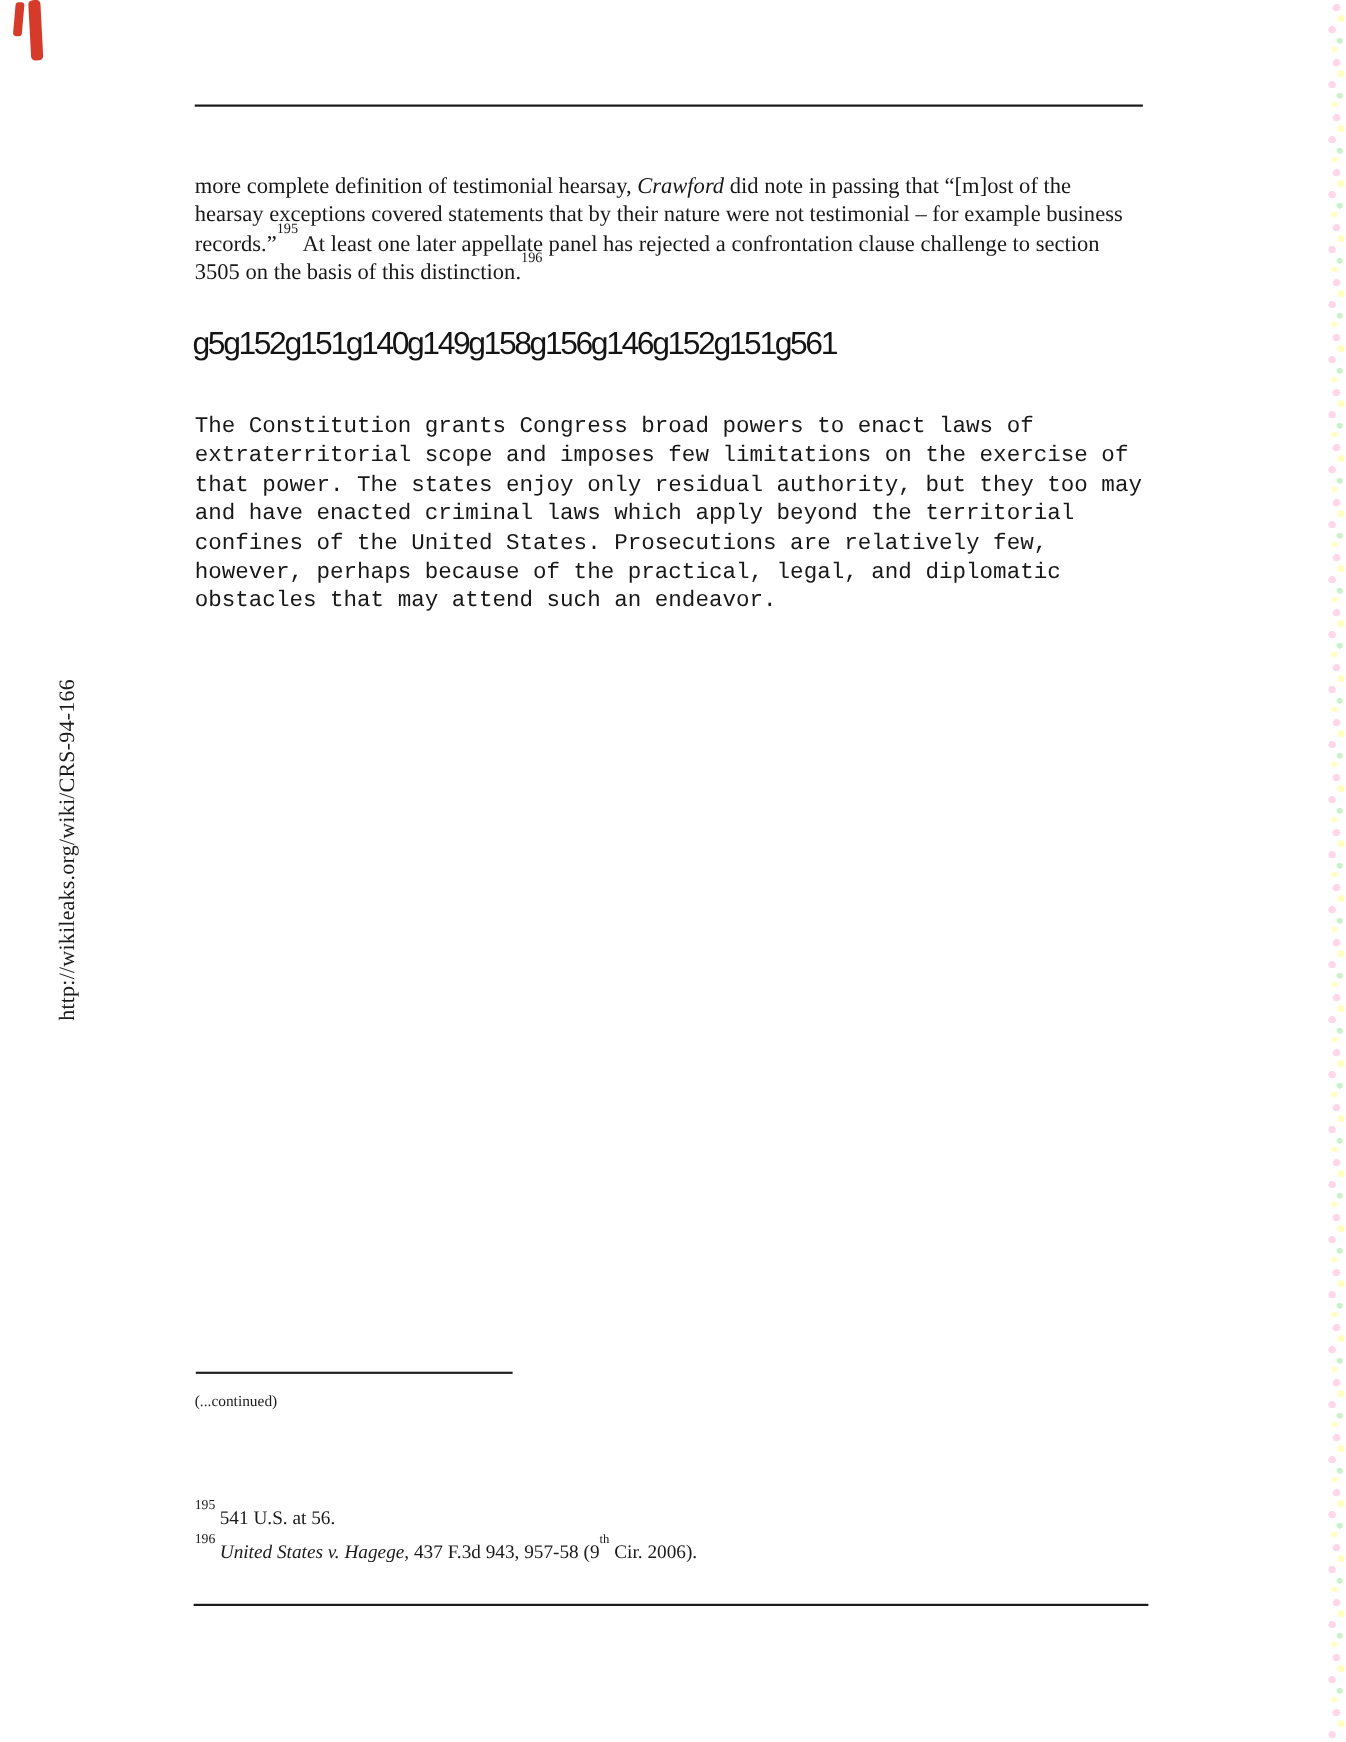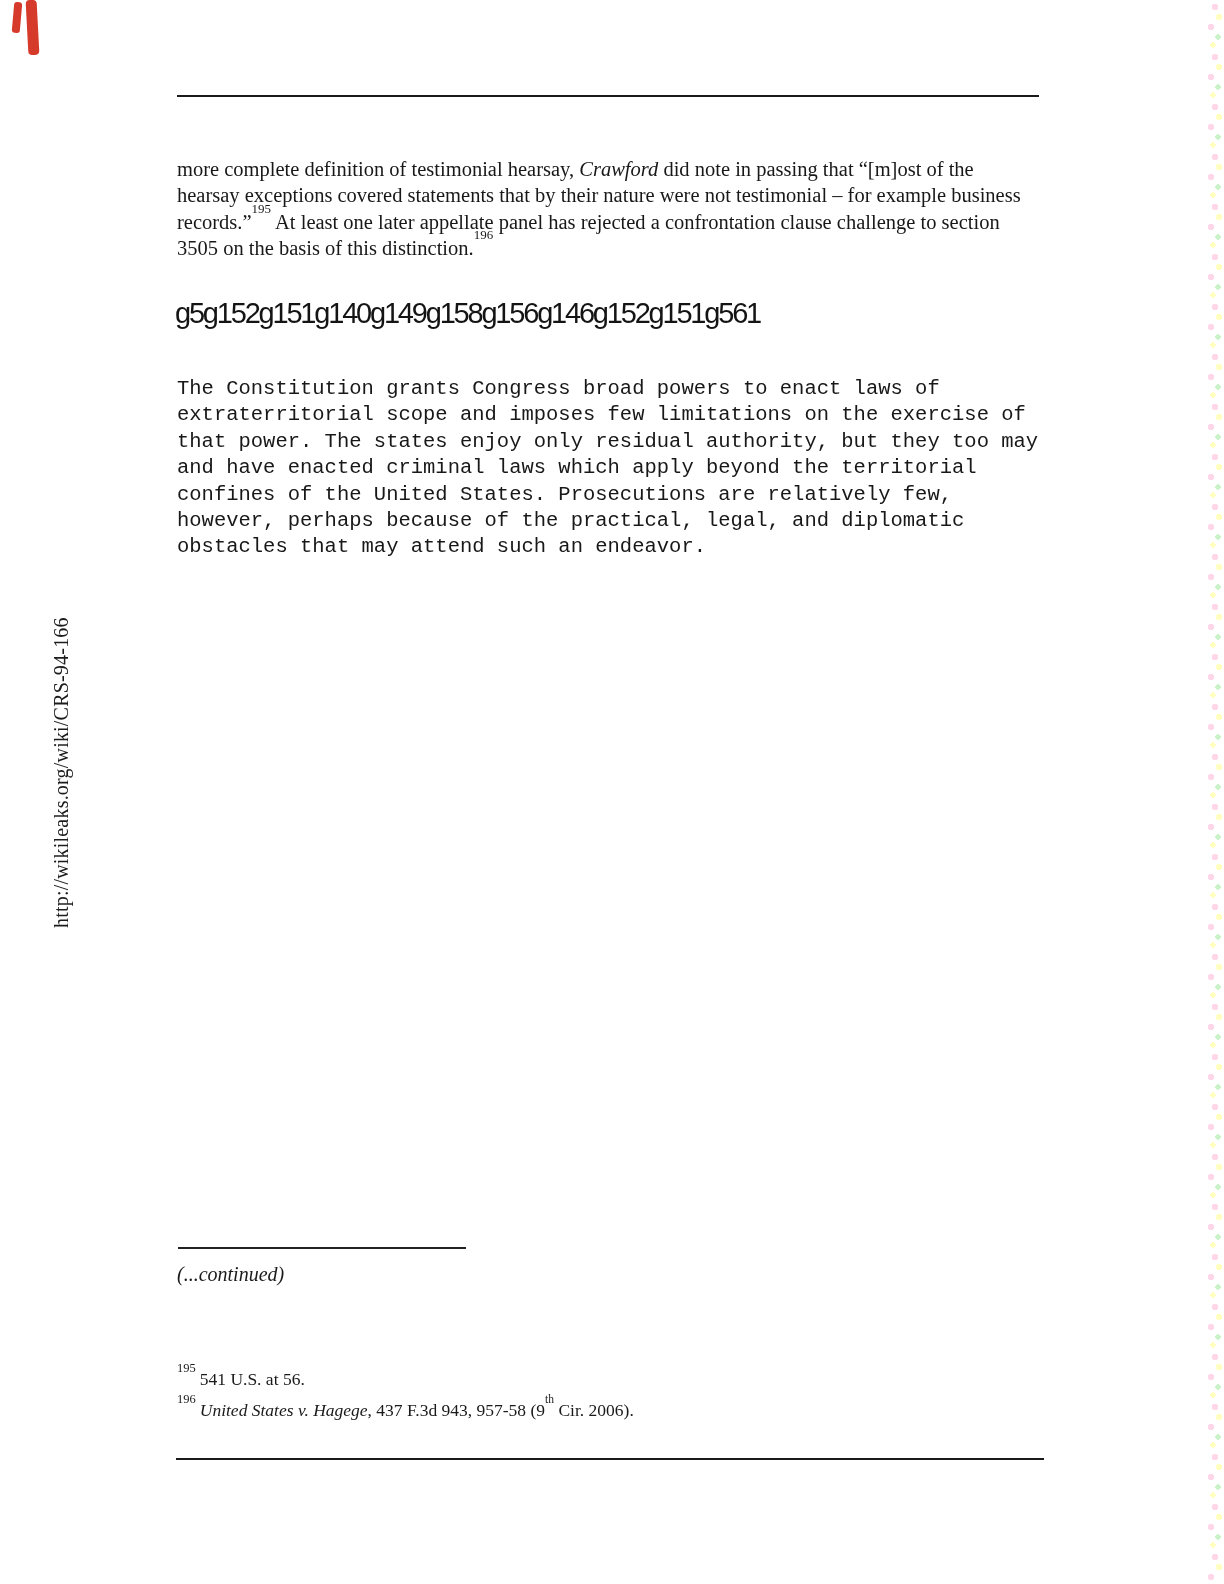--- a/index.html
+++ b/index.html
@@ -85,21 +85,21 @@
   .fn-sep { left: 178px; top: 1247px; width: 288px; height: 2px; background: #222; }
 
   .fn {
     position: absolute;
     left: 177px;
     margin: 0;
     font-size: 17.5px;
     line-height: 27px;
     color: #1a1a1a;
   }
-  .fn-continued { top: 1261px; font-size: 20px; font-style: italic; }
+  .fn-continued { top: 1261px; font-size: 14px; }
   .fn-body { top: 1291px; width: 850px; }
   .fn-195 { top: 1366px; }
   .fn-196 { top: 1397px; text-align: right; }
 
   .fn-sup {
     font-size: 12.5px;
     line-height: 0;
     position: relative;
     top: -6px;
     margin-right: 4px;

